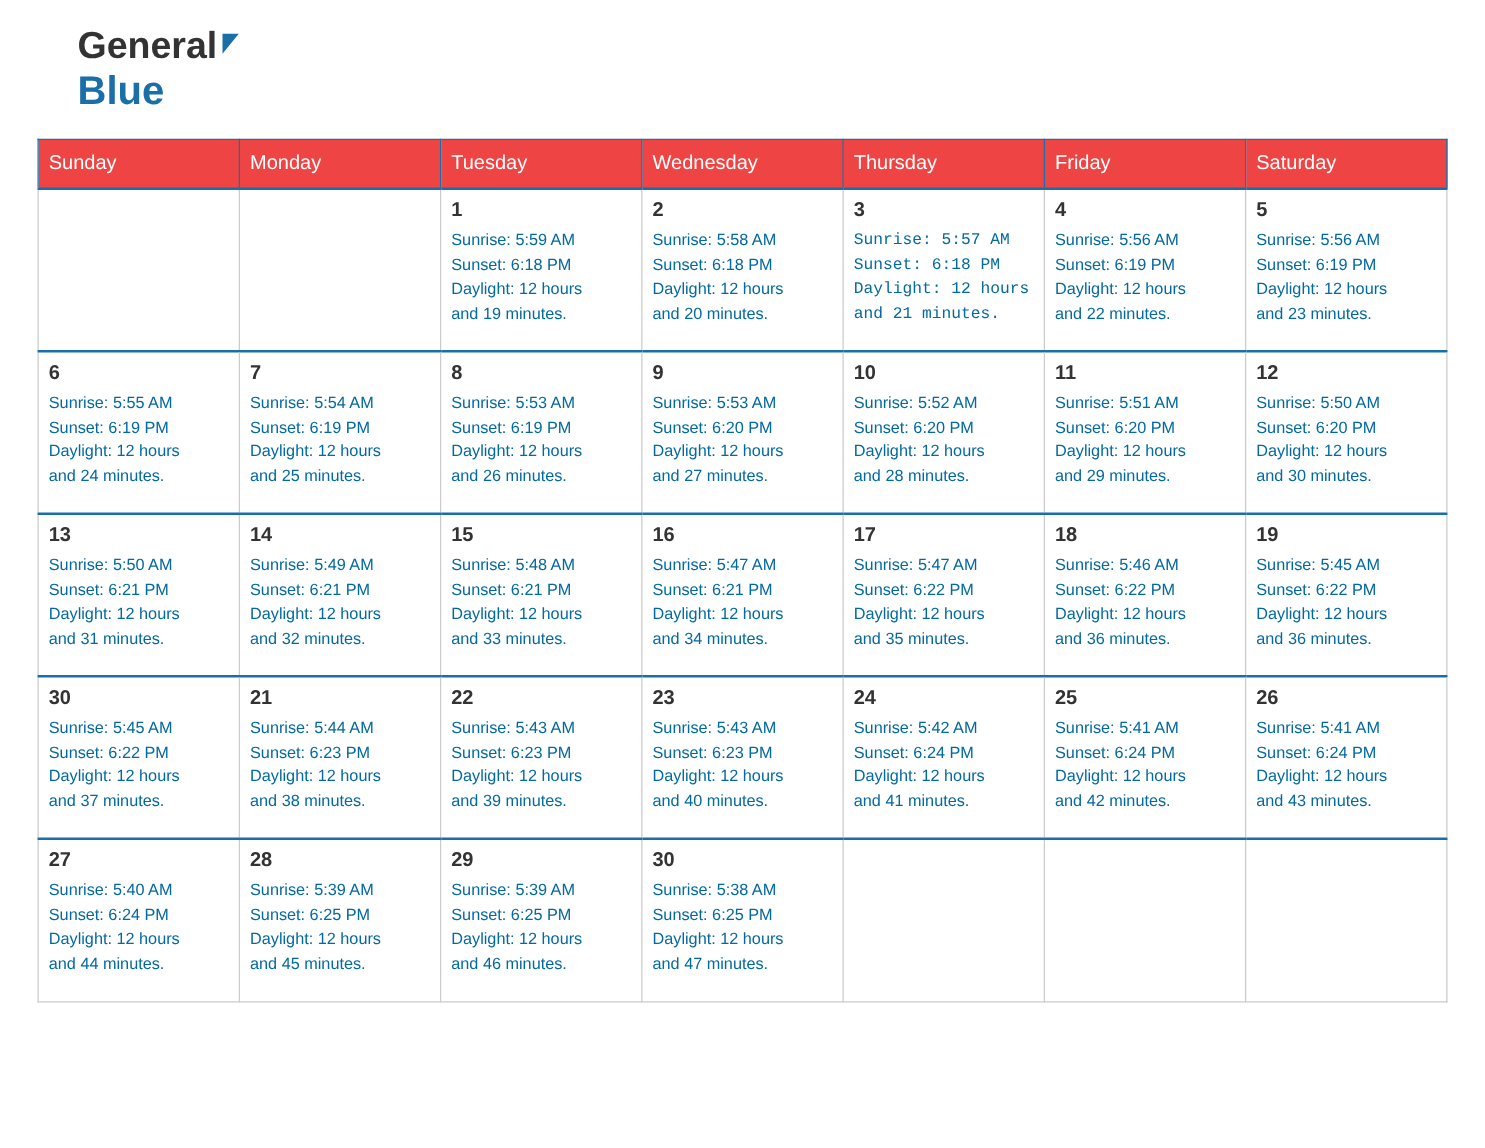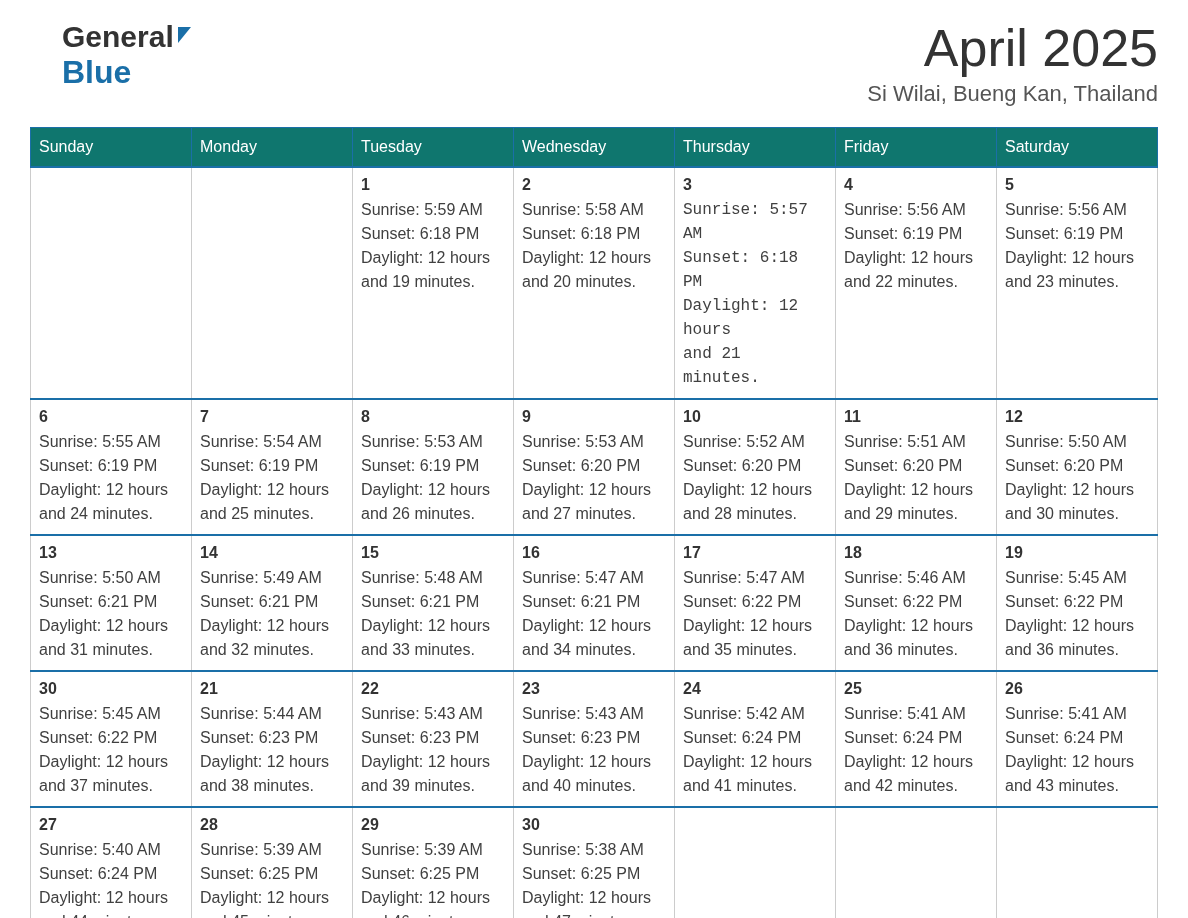--- a/index.html
+++ b/index.html
@@ -31,21 +31,21 @@
       font-size: 22px;
       color: #555;
       margin-top: 4px;
     }
     .calendar-table {
       width: 100%;
       border-collapse: collapse;
       table-layout: fixed;
     }
     .calendar-table thead tr th {
-      background-color: #0f766e;
+      background-color: #ef4444;
       color: #fff;
       padding: 10px 8px;
       font-size: 16px;
       font-weight: normal;
       text-align: left;
       border: 1px solid #1a6fa8;
     }
     .calendar-table tbody tr td {
       vertical-align: top;
       padding: 8px;
@@ -61,22 +61,22 @@
       border-top: 2px solid #1a6fa8;
     }
     .day-number {
       font-size: 16px;
       font-weight: bold;
       color: #333;
       display: block;
       margin-bottom: 4px;
     }
     .day-info {
-      font-size: 16px;
-      color: #404040;
+      font-size: 13px;
+      color: #0369a1;
       line-height: 1.5;
     }
     .logo-wrapper {
       display: flex;
       flex-direction: column;
       align-items: flex-start;
     }
     .logo-top {
       display: flex;
       align-items: center;
@@ -116,24 +116,20 @@
     <div class="logo-top">
       <span class="logo-text-general">General</span>
       <span class="logo-flag">
         <span class="logo-arrow"></span>
       </span>
     </div>
     <div>
       <span class="logo-text-blue">Blue</span>
     </div>
   </div>
-  <div class="title-block">
-    <div class="month-title">April 2025</div>
-    <div class="location-title">Si Wilai, Bueng Kan, Thailand</div>
-  </div>
 </div>
 
 <table class="calendar-table">
   <thead>
     <tr>
     <th>Sunday</th>
         <th>Monday</th>
         <th>Tuesday</th>
         <th>Wednesday</th>
         <th>Thursday</th>

